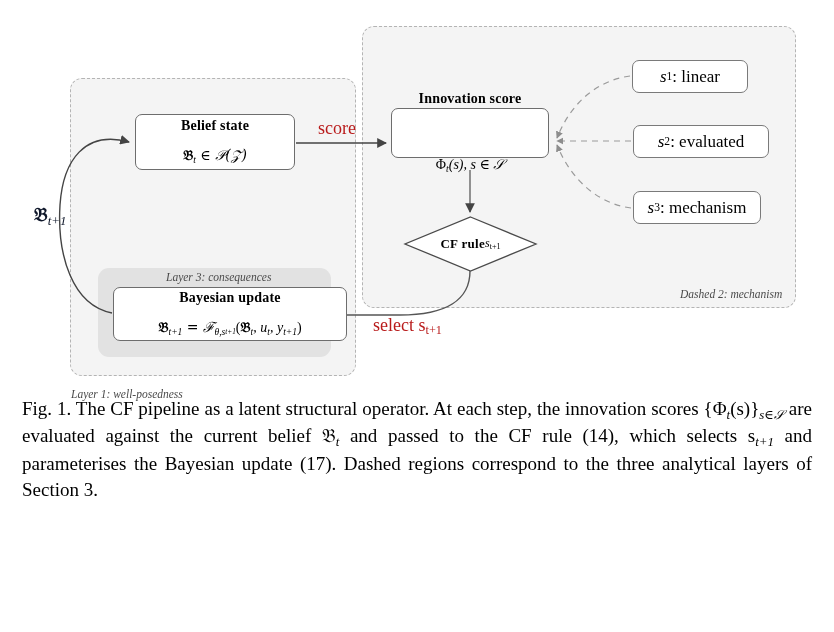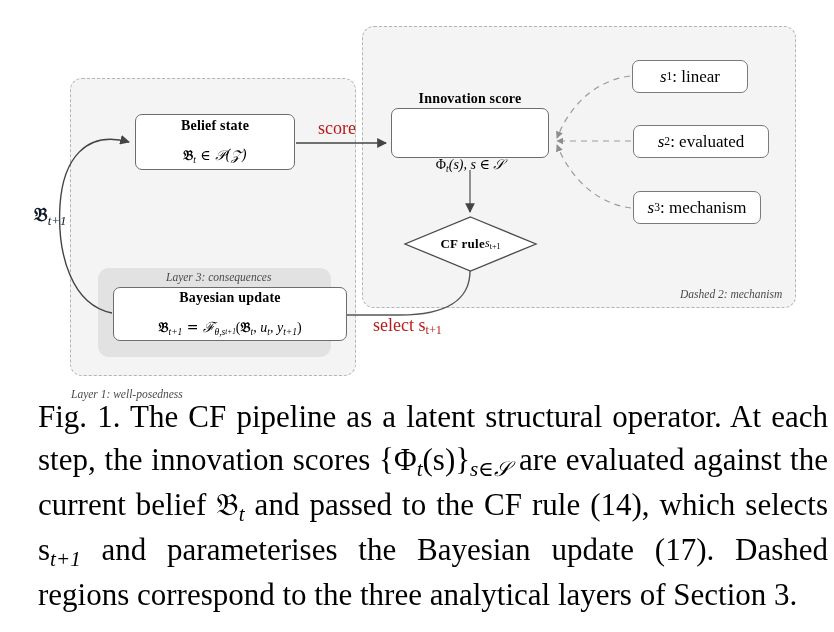--- a/index.html
+++ b/index.html
@@ -160,25 +160,24 @@
   .frak { font-family: "DejaVu Serif", serif; font-weight: bold; font-style: normal; }
   .cal  { font-family: "DejaVu Serif", serif; font-style: italic; }
 
   
   #caption {
     position: absolute;
     left: 22px;
     top: 396px;
     width: 790px;
     font-family: "Liberation Serif", "DejaVu Serif", serif;
-    font-size: 31px;
+    font-size: 19px;
     line-height: 1.38;
     text-align: justify;
     color: #000000;
-    margin-left: 16px;
   }
 </style>
 </head>
 <body>
 
 <div id="figure">
 
   <div class="layer-region" id="layer1-region"></div>
   <div class="layer-region" id="layer2-region"></div>
   <div id="layer3-region"></div>

